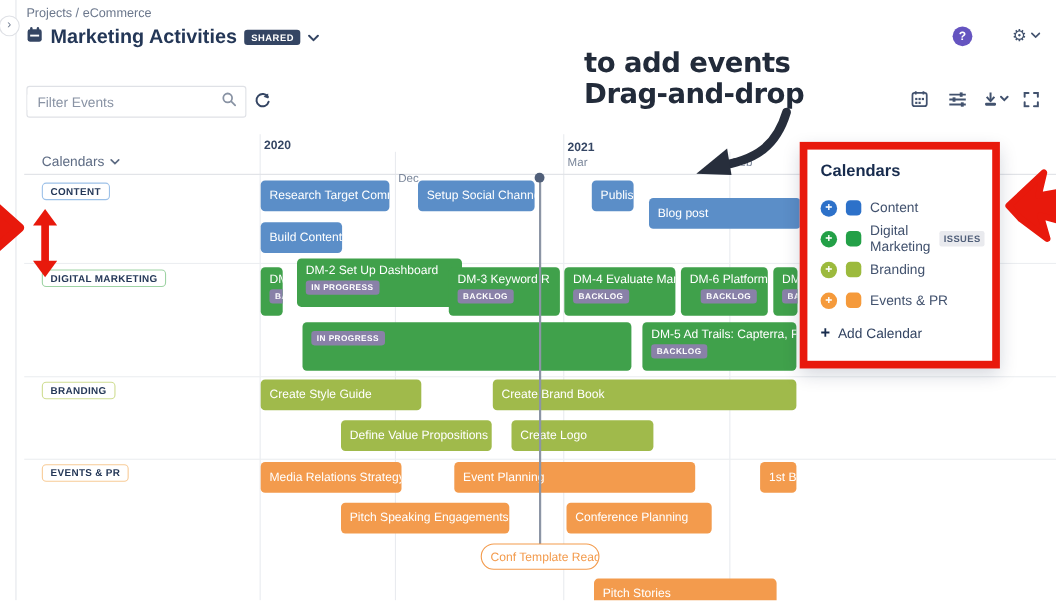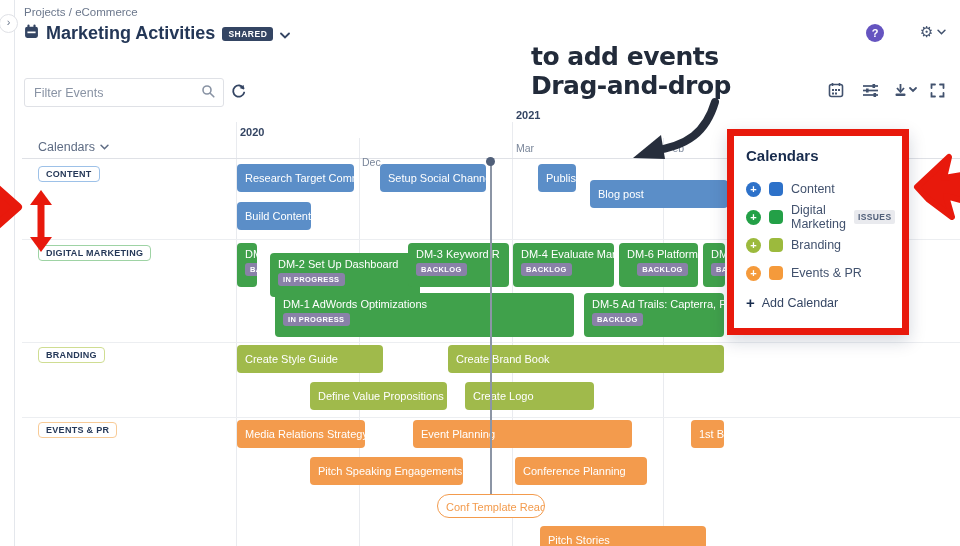--- a/index.html
+++ b/index.html
@@ -155,21 +155,21 @@
   <div id="grid-layer">
       <div class="vline" style="left: 236px; top: 122px;"></div>
       <div class="vline" style="left: 359px; top: 138px;"></div>
       <div class="vline" style="left: 512px; top: 122px;"></div>
       <div class="vline" style="left: 663px; top: 138px;"></div>
       <div class="hline strong" style="top: 158px;"></div>
       <div class="hline" style="top: 239px;"></div>
       <div class="hline" style="top: 342px;"></div>
       <div class="hline" style="top: 417px;"></div>
       <div class="year-label" style="left: 240px; top: 126px;">2020</div>
-      <div class="year-label" style="left: 516px; top: 109px;">2021</div>
+      <div class="year-label" style="left: 516px; top: 128px;">2021</div>
       <div class="month-label" style="left: 362px; top: 156px;">Dec</div>
       <div class="month-label" style="left: 516px; top: 142px;">Mar</div>
       <div class="month-label" style="left: 666px; top: 142px;">Feb</div>
     </div>
   <div class="cal-col-header">
     <span>Calendars</span>
     <svg width="9" height="6" viewBox="0 0 10 7">
         <polyline points="1,1.5 5,5.5 9,1.5" fill="none" stroke="#5e6c84" stroke-width="1.8" stroke-linecap="round"></polyline>
       </svg>
   </div>
@@ -190,26 +190,26 @@
       <div class="event single" style="left: 538px; top: 164px; width: 38px; height: 28px; background: rgb(91, 142, 200); line-height: 28px;">
         <span class="ev-label">Publish</span>
       </div>
       <div class="event single" style="left: 590px; top: 180px; width: 138px; height: 28px; background: rgb(91, 142, 200); line-height: 28px;">
         <span class="ev-label">Blog post</span>
       </div>
       <div class="event single" style="left: 237px; top: 202px; width: 74px; height: 28px; background: rgb(91, 142, 200); line-height: 28px;">
         <span class="ev-label">Build Content</span>
       </div>
       <div class="event tall" style="left: 237px; top: 243px; width: 20px; height: 44px; background: rgb(64, 161, 75);"><span class="ev-label">DM</span><span class="status-badge" style="background: rgb(137, 129, 168);">BACKLOG</span></div>
-      <div class="event tall" style="left: 270px; top: 253px; width: 150px; height: 44px; background: rgb(64, 161, 75);"><span class="ev-label">DM-2 Set Up Dashboard</span><span class="status-badge" style="background: rgb(137, 129, 168);">IN PROGRESS</span></div>
+      <div class="event tall" style="left: 270px; top: 235px; width: 150px; height: 44px; background: rgb(64, 161, 75);"><span class="ev-label">DM-2 Set Up Dashboard</span><span class="status-badge" style="background: rgb(137, 129, 168);">IN PROGRESS</span></div>
       <div class="event tall" style="left: 408px; top: 243px; width: 101px; height: 44px; background: rgb(64, 161, 75);"><span class="ev-label">DM-3 Keyword R</span><span class="status-badge" style="background: rgb(137, 129, 168);">BACKLOG</span></div>
       <div class="event tall" style="left: 513px; top: 243px; width: 101px; height: 44px; background: rgb(64, 161, 75);"><span class="ev-label">DM-4 Evaluate Mark</span><span class="status-badge" style="background: rgb(137, 129, 168);">BACKLOG</span></div>
       <div class="event tall" style="left: 619px; top: 243px; width: 79px; height: 44px; background: rgb(64, 161, 75); text-align: center;"><span class="ev-label">DM-6 Platform</span><span class="status-badge" style="background: rgb(137, 129, 168);">BACKLOG</span></div>
       <div class="event tall" style="left: 703px; top: 243px; width: 22px; height: 44px; background: rgb(64, 161, 75);"><span class="ev-label">DM</span><span class="status-badge" style="background: rgb(137, 129, 168);">BACKLOG</span></div>
-      <div class="event tall" style="left: 275px; top: 293px; width: 299px; height: 44px; background: rgb(64, 161, 75);"><span class="ev-label">DM-1 AdWords Optimizations</span><span class="status-badge" style="background: rgb(137, 129, 168);">IN PROGRESS</span></div>
+      <div class="event tall" style="left: 275px; top: 293px; width: 299px; height: 44px; background: rgb(64, 161, 75);"><span class="status-badge" style="background: rgb(137, 129, 168);">IN PROGRESS</span></div>
       <div class="event tall" style="left: 584px; top: 293px; width: 140px; height: 44px; background: rgb(64, 161, 75);"><span class="ev-label">DM-5 Ad Trails: Capterra, FB,</span><span class="status-badge" style="background: rgb(137, 129, 168);">BACKLOG</span></div>
       <div class="event single" style="left: 237px; top: 345px; width: 146px; height: 28px; background: rgb(160, 186, 75); line-height: 28px;">
         <span class="ev-label">Create Style Guide</span>
       </div>
       <div class="event single" style="left: 448px; top: 345px; width: 276px; height: 28px; background: rgb(160, 186, 75); line-height: 28px;">
         <span class="ev-label">Create Brand Book</span>
       </div>
       <div class="event single" style="left: 310px; top: 382px; width: 137px; height: 28px; background: rgb(160, 186, 75); line-height: 28px;">
         <span class="ev-label">Define Value Propositions</span>
       </div>

